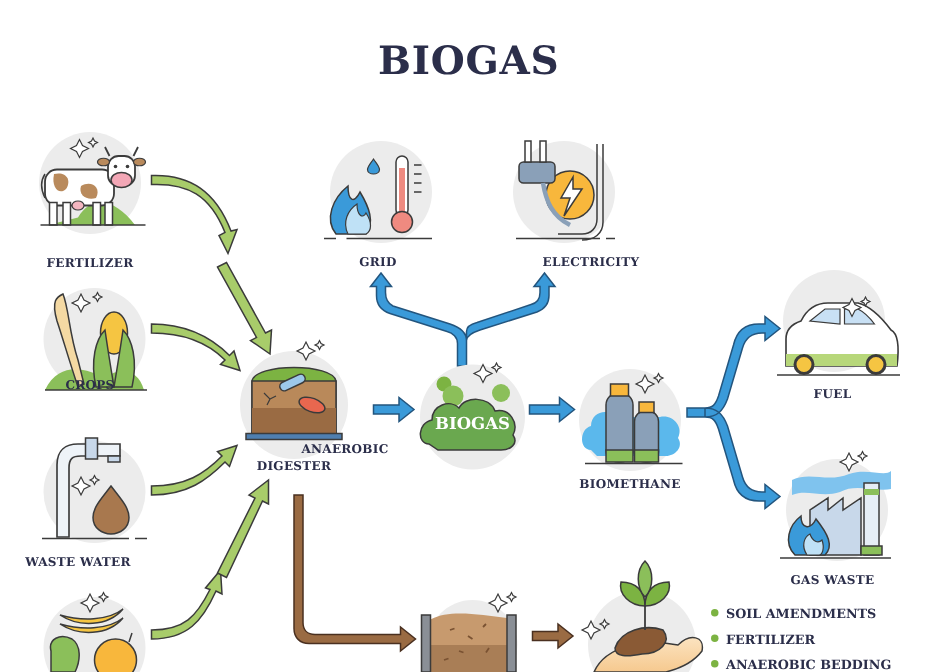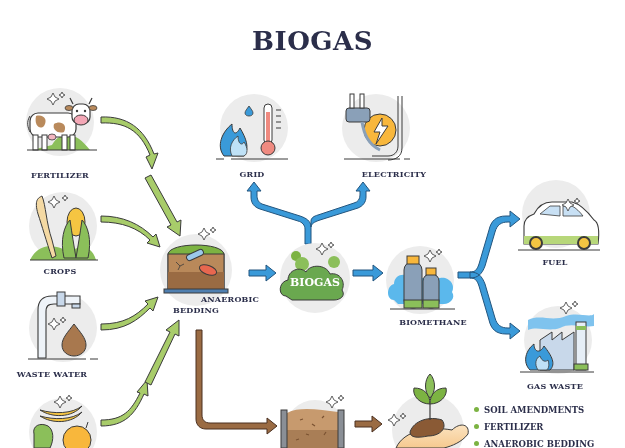--- a/index.html
+++ b/index.html
@@ -220,32 +220,32 @@
     <path d="M410,432 C414,420 430,416 442,420 C448,428 440,436 428,436 C418,438 410,438 410,432 Z" fill="#8a5a35" stroke="#3b3b3b" stroke-width="1"></path>
     <path d="M430,420 L430,402" stroke="#3b3b3b" stroke-width="1.2"></path>
     <path d="M430,404 C420,404 412,396 414,388 C424,388 430,394 430,404 Z" fill="#7cb342" stroke="#3b3b3b" stroke-width="1"></path>
     <path d="M430,404 C440,404 448,396 446,388 C436,388 430,394 430,404 Z" fill="#7cb342" stroke="#3b3b3b" stroke-width="1"></path>
     <path d="M430,398 C424,392 424,380 430,374 C436,380 436,392 430,398 Z" fill="#8bbf5a" stroke="#3b3b3b" stroke-width="1"></path>
     <path d="M392,418 l2,-4 l2,4 l4,2 l-4,2 l-2,4 l-2,-4 l-4,-2 Z M402,415 l1,-2 l1,2 l2,1 l-2,1 l-1,2 l-1,-2 l-2,-1 Z" fill="#fff" stroke="#3b3b3b" stroke-width="0.8"></path>
   </g>
 </svg>
 
 <div class="lbl" style="left:20px; top:170px; width:80px;">FERTILIZER</div>
-<div class="lbl" style="left:20px; top:266px; width:80px;">CROPS</div>
+<div class="lbl" style="left:20px; top:251px; width:80px;">CROPS</div>
 <div class="lbl" style="left:7px; top:369px; width:90px;">WASTE WATER</div>
 
 <div class="lbl" style="left:156px; top:294px; width:80px;padding-left:34px;">ANAEROBIC</div>
-<div class="lbl" style="left:156px; top:305px; width:80px;">BEDDING</div>
+<div class="lbl" style="left:156px; top:305px; width:80px;">DIGESTER</div>
 
 <div class="biogas-cloud-text">BIOGAS</div>
 
 <div class="lbl" style="left:222px; top:169px; width:60px;">GRID</div>
 <div class="lbl" style="left:339px; top:169px; width:80px;margin-left:15px;">ELECTRICITY</div>
 
-<div class="lbl" style="left:393px; top:317px; width:80px;">BIOMETHANE</div>
+<div class="lbl" style="left:380px; top:317px; width:80px;">BIOMETHANE</div>
 
 <div class="lbl" style="left:530px; top:257px; width:50px;">FUEL</div>
 <div class="lbl" style="left:520px; top:381px; width:70px;">GAS WASTE</div>
 
 <ul class="bullets">
   <li><span class="dot"></span><span>SOIL AMENDMENTS</span></li>
   <li><span class="dot"></span><span>FERTILIZER</span></li>
   <li><span class="dot"></span><span>ANAEROBIC BEDDING</span></li>
 </ul>
 

